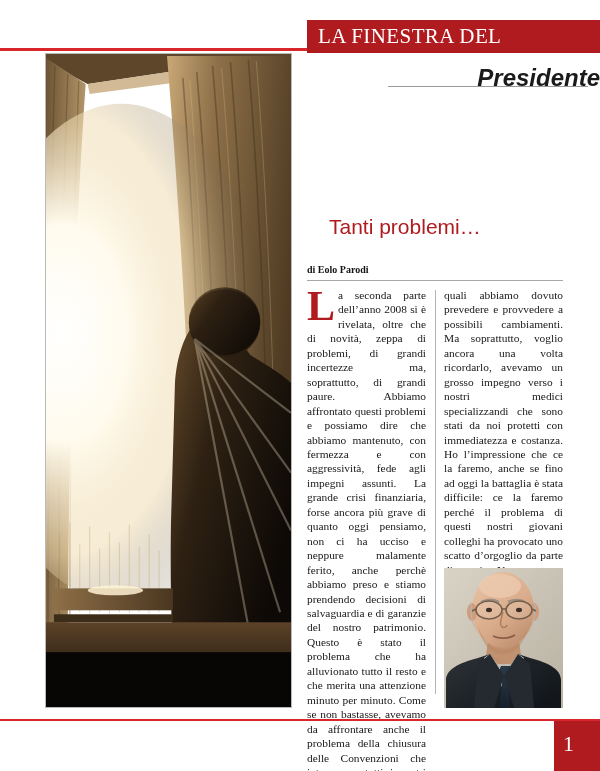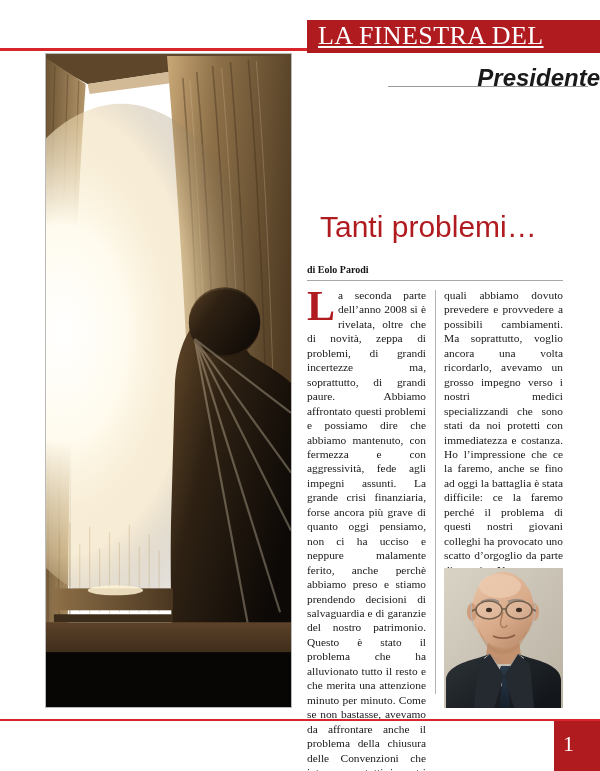--- a/index.html
+++ b/index.html
@@ -30,26 +30,25 @@
     top: 20px;
     width: 293px;
     height: 33px;
     background: #b01b20;
   }
   .masthead-kicker {
     position: absolute;
     left: 318px;
     top: 22px;
     font-family: "Liberation Serif", serif;
-    font-size: 26px;
+    font-size: 21px;
     letter-spacing: 0.4px;
     color: #ffffff;
     line-height: 28px;
     white-space: nowrap;
-    text-decoration: underline;
   }
   .masthead-title {
     position: absolute;
     left: 600px;
     top: 60px;
     transform: translateX(-100%);
     padding-right: 0;
     font-family: "Liberation Sans", sans-serif;
     font-style: italic;
     font-weight: bold;
@@ -77,24 +76,24 @@
     border: 1px solid #b9b9b9;
     box-sizing: border-box;
     overflow: hidden;
     background: #120c08;
   }
   .hero-photo svg { display: block; width: 100%; height: 100%; }
 
   
   .article-title {
     position: absolute;
-    left: 320px;
+    left: 329px;
     top: 208px;
     font-family: "Liberation Sans", sans-serif;
-    font-size: 30px;
+    font-size: 21px;
     color: #b01b20;
     line-height: 38px;
     white-space: nowrap;
   }
   .byline {
     position: absolute;
     left: 307px;
     top: 264px;
     width: 256px;
     text-align: left;

